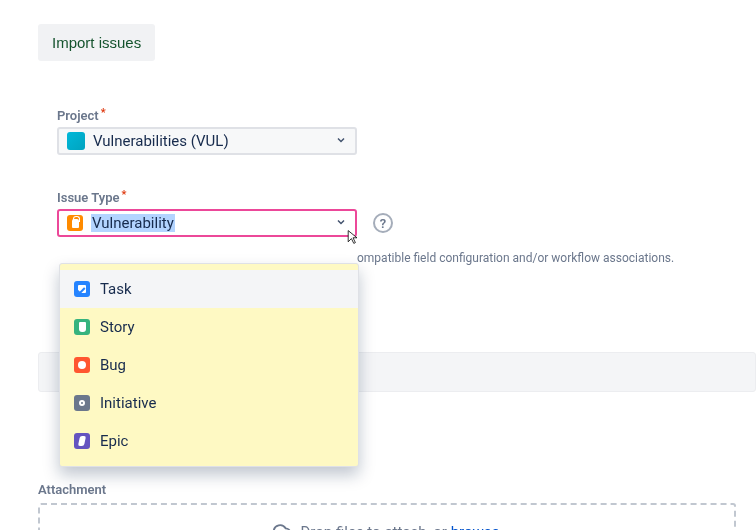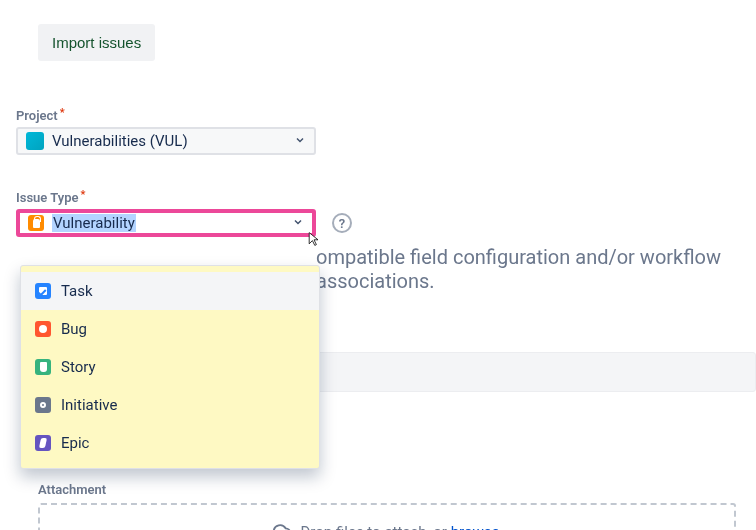--- a/index.html
+++ b/index.html
@@ -26,21 +26,21 @@
   .import-btn {
     background: #f1f2f4;
     border: none;
     padding: 10px 14px;
     font-size: 15px;
     color: #14532d;
     border-radius: 3px;
     margin-right: 0;
   }
   .form-area {
-    padding: 0 16px;
+    padding: 0 57px;
     margin-top: 44px;
   }
   .field-label {
     font-size: 13px;
     font-weight: 600;
     color: #6B778C;
     display: inline-flex;
     align-items: flex-start;
     gap: 2px;
     margin-bottom: 4px;
@@ -59,21 +59,21 @@
     height: 28px;
     border: 2px solid #DFE1E6;
     border-radius: 3px;
     padding: 0 8px;
     background: #F7F8F9;
     font-size: 15px;
     color: #172B4D;
     position: relative;
   }
   .select-box.focused {
-    border: 4px solid #ec4899;
+    border: 2px solid #ec4899;
     background: #fff;
   }
   .select-box .chevron {
     margin-left: auto;
     color: #42526E;
   }
   .proj-icon {
     width: 18px; height: 18px; border-radius: 3px;
     background: linear-gradient(135deg,#00B8D9,#00A3BF);
     display:inline-flex; align-items:center; justify-content:center;
@@ -100,21 +100,21 @@
   .selected-text { background:#B3D4FF; padding:0 1px;}
   .field-group { margin-bottom: 32px; position:relative; }
   .help-icon {
     width:20px; height:20px; border:2px solid #A5ADBA; border-radius:50%;
     color:#6B778C; font-size:13px; font-weight:600;
     display:inline-flex; align-items:center; justify-content:center;
     margin-left:16px;
   }
   .row { display:flex; align-items:center; }
   .note-text {
-    font-size:20px; color:#6B778C; margin-top:8px;
+    font-size:12px; color:#6B778C; margin-top:14px;
   }
   .dropdown {
     position:absolute;
     top: 43px;
     left: 0;
     width: 300px;
     background:#fef9c3;
     border:1px solid #dfe1e6;
     border-radius:3px;
     box-shadow: 0 8px 16px rgba(9,30,66,0.25);
@@ -198,30 +198,30 @@
           </svg>
 
         <div class="dropdown">
           <div class="dd-item hover">
             <span class="issuetype-icon it-task">
                 <span class="it-inner"></span>
               </span>
             <span>Task</span>
           </div>
           <div class="dd-item">
+            <span class="issuetype-icon it-story">
+                <span class="it-inner"></span>
+              </span>
+            <span>Story</span>
+          </div>
+          <div class="dd-item">
             <span class="issuetype-icon it-bug">
                 <span class="it-inner"></span>
               </span>
             <span>Bug</span>
-          </div>
-          <div class="dd-item">
-            <span class="issuetype-icon it-story">
-                <span class="it-inner"></span>
-              </span>
-            <span>Story</span>
           </div>
           <div class="dd-item">
             <span class="issuetype-icon it-init">
                 <span class="it-inner"></span>
               </span>
             <span>Initiative</span>
           </div>
           <div class="dd-item">
             <span class="issuetype-icon it-epic">
                 <span class="it-inner"></span>

